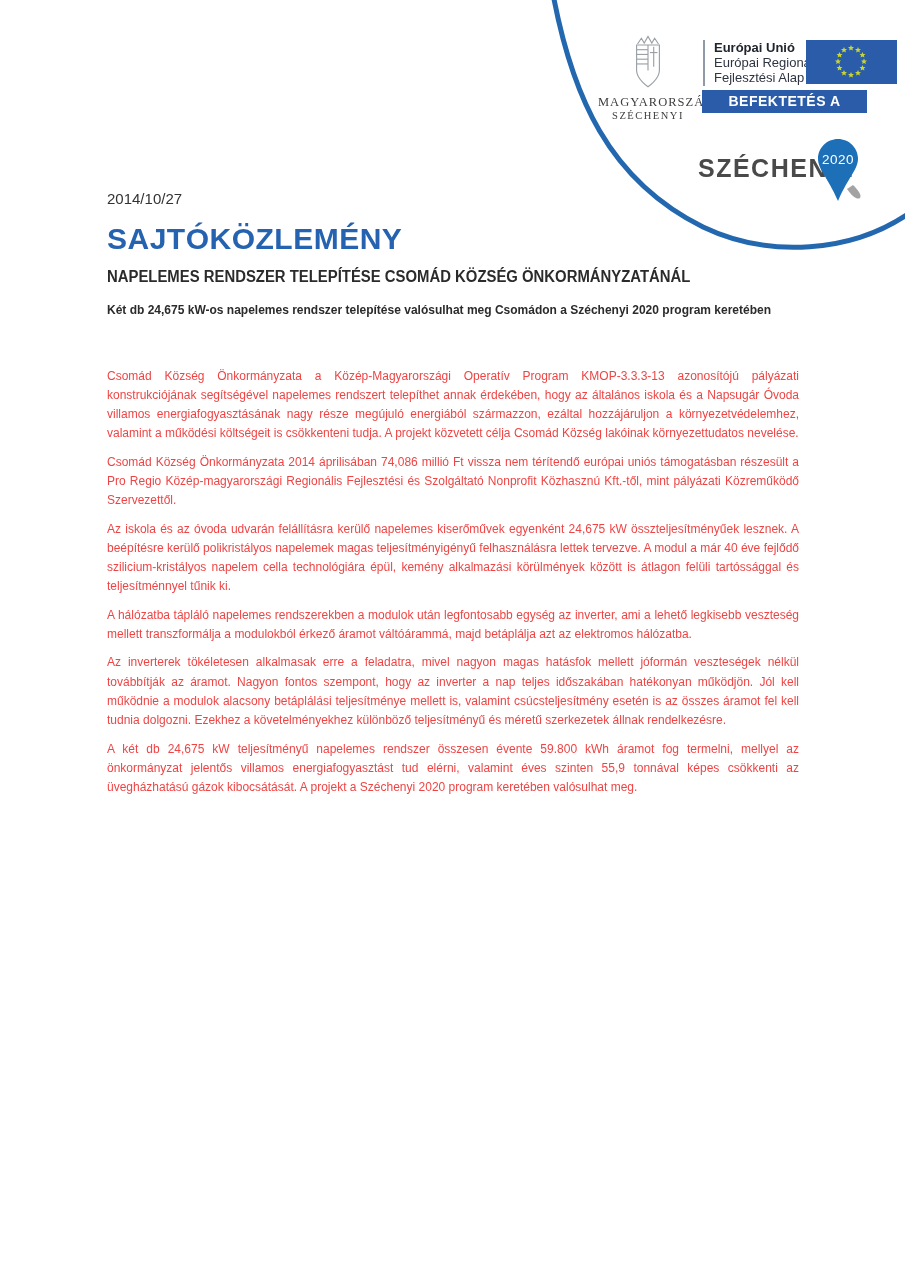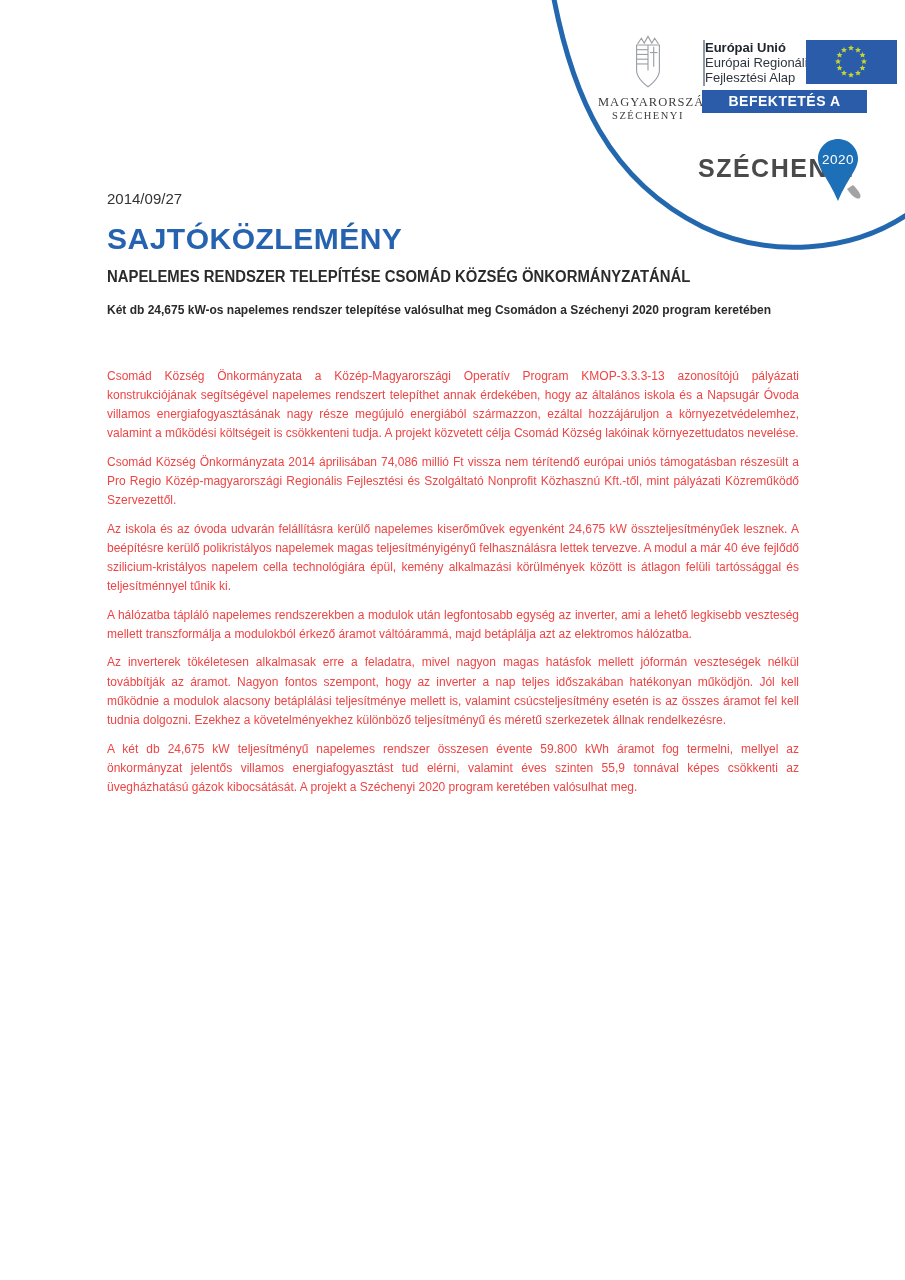--- a/index.html
+++ b/index.html
@@ -10,21 +10,21 @@
   }
   
   .curve-svg { position:absolute; left:0; top:0; width:905px; height:275px; }
   .gov-logo { position:absolute; left:598px; top:34px; width:100px; text-align:center; }
   .gov-logo .arms { display:block; margin:0 auto 4px auto; }
   .gov-caption { font-family:"Liberation Serif", serif; color:#3d3d3d; line-height:13px; }
   .gov-caption .l1 { font-size:12.5px; letter-spacing:1px; }
   .gov-caption .l2 { font-size:10.5px; letter-spacing:1.5px; }
   .eu-text {
     position:absolute; left:703px; top:40px; height:46px;
-    border-left:2px solid #8e9aa6; 
+    border-left:2px solid #8e9aa6; padding-left:9px;
     font-size:13px; line-height:15px; color:#2e3440;
   }
   .eu-text .b { font-weight:bold; color:#20242c; }
   .eu-flag { position:absolute; left:806px; top:40px; width:91px; height:44px; background:#2a5caa; }
   .eu-banner {
     position:absolute; left:702px; top:90px; width:165px; height:23px;
     background:#2a5caa; color:#ffffff; font-weight:bold; font-size:14px;
     letter-spacing:0.5px; text-align:center; line-height:23px;
   }
   .szechenyi { position:absolute; left:698px; top:138px; width:200px; }
@@ -111,21 +111,21 @@
   <div class="szechenyi">
     <span class="sz-word">SZÉCHENYI</span>
     <svg class="sz-pin" width="50" height="68" viewBox="0 0 50 68" xmlns="http://www.w3.org/2000/svg">
       <path d="M36,47 C41,52 45,57 43,60 C40,62.5 34,57 30,51 Z" fill="#a3a3a3"></path>
       <path d="M21,1 C10,1 1,9.8 1,20.6 C1,31.6 10,38 21,63 C32,38 41,31.6 41,20.6 C41,9.8 32,1 21,1 Z" fill="#1d70b7"></path>
       <text x="21" y="26" text-anchor="middle" font-family="Liberation Sans, sans-serif" font-size="13.5" fill="#ffffff" letter-spacing="0.5">2020</text>
     </svg>
   </div>
 
   <div class="content">
-    <div class="date-line">2014/09/27</div>
+    <div class="date-line">2014/10/27</div>
     <div class="doc-title">SAJTÓKÖZLEMÉNY</div>
     <div class="doc-subtitle">NAPELEMES RENDSZER TELEPÍTÉSE CSOMÁD KÖZSÉG ÖNKORMÁNYZATÁNÁL</div>
     <div class="doc-lead">Két db 24,675 kW-os napelemes rendszer telepítése valósulhat meg Csomádon a Széchenyi 2020 program keretében</div>
 
     <div class="body-text">
       <p>Csomád Község Önkormányzata a Közép-Magyarországi Operatív Program KMOP-3.3.3-13 azonosítójú pályázati konstrukciójának segítségével napelemes rendszert telepíthet annak érdekében, hogy az általános iskola és a Napsugár Óvoda villamos energiafogyasztásának nagy része megújuló energiából származzon, ezáltal hozzájáruljon a környezetvédelemhez, valamint a működési költségeit is csökkenteni tudja. A projekt közvetett célja Csomád Község lakóinak környezettudatos nevelése.</p>
       <p>Csomád Község Önkormányzata 2014 áprilisában 74,086 millió Ft vissza nem térítendő európai uniós támogatásban részesült a Pro Regio Közép-magyarországi Regionális Fejlesztési és Szolgáltató Nonprofit Közhasznú Kft.-től, mint pályázati Közreműködő Szervezettől.</p>
       <p>Az iskola és az óvoda udvarán felállításra kerülő napelemes kiserőművek egyenként 24,675 kW összteljesítményűek lesznek. A beépítésre kerülő polikristályos napelemek magas teljesítményigényű felhasználásra lettek tervezve. A modul a már 40 éve fejlődő szilicium-kristályos napelem cella technológiára épül, kemény alkalmazási körülmények között is átlagon felüli tartóssággal és teljesítménnyel tűnik ki.</p>
       <p>A hálózatba tápláló napelemes rendszerekben a modulok után legfontosabb egység az inverter, ami a lehető legkisebb veszteség mellett transzformálja a modulokból érkező áramot váltóárammá, majd betáplálja azt az elektromos hálózatba.</p>
       <p>Az inverterek tökéletesen alkalmasak erre a feladatra, mivel nagyon magas hatásfok mellett jóformán veszteségek nélkül továbbítják az áramot. Nagyon fontos szempont, hogy az inverter a nap teljes időszakában hatékonyan működjön. Jól kell működnie a modulok alacsony betáplálási teljesítménye mellett is, valamint csúcsteljesítmény esetén is az összes áramot fel kell tudnia dolgozni. Ezekhez a követelményekhez különböző teljesítményű és méretű szerkezetek állnak rendelkezésre.</p>

